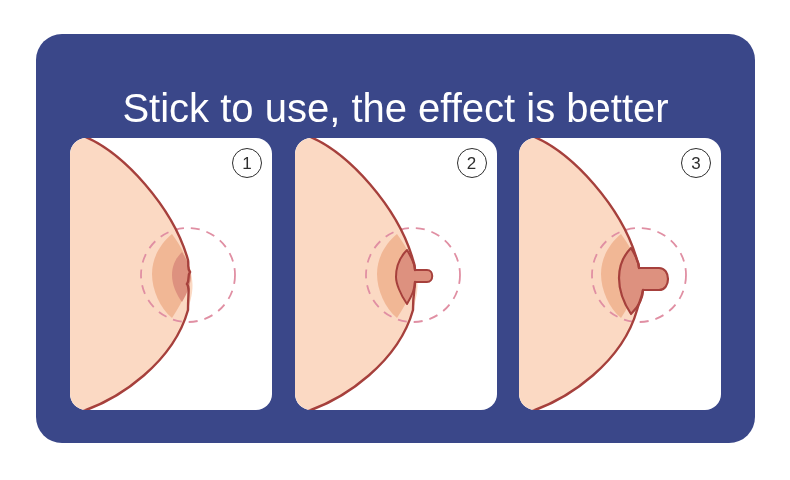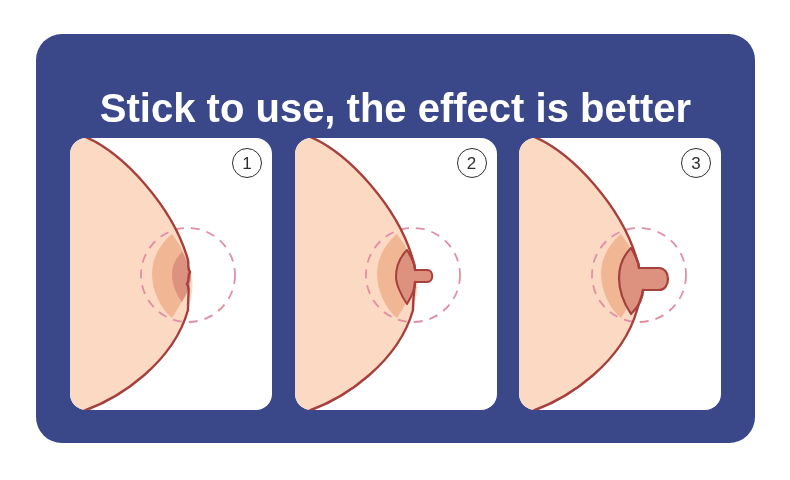--- a/index.html
+++ b/index.html
@@ -32,21 +32,21 @@
   }
   
   #title {
     position: absolute;
     left: 0;
     top: 54px;
     width: 719px;
     text-align: center;
     color: #ffffff;
     font-size: 40px;
-    font-weight: 700;
+    font-weight: 400;
     letter-spacing: 0px;
     line-height: 1;
     white-space: nowrap;
     font-family: "Liberation Sans", sans-serif;
   }
   
   #panels {
     position: absolute;
     left: 34px;
     top: 104px;

